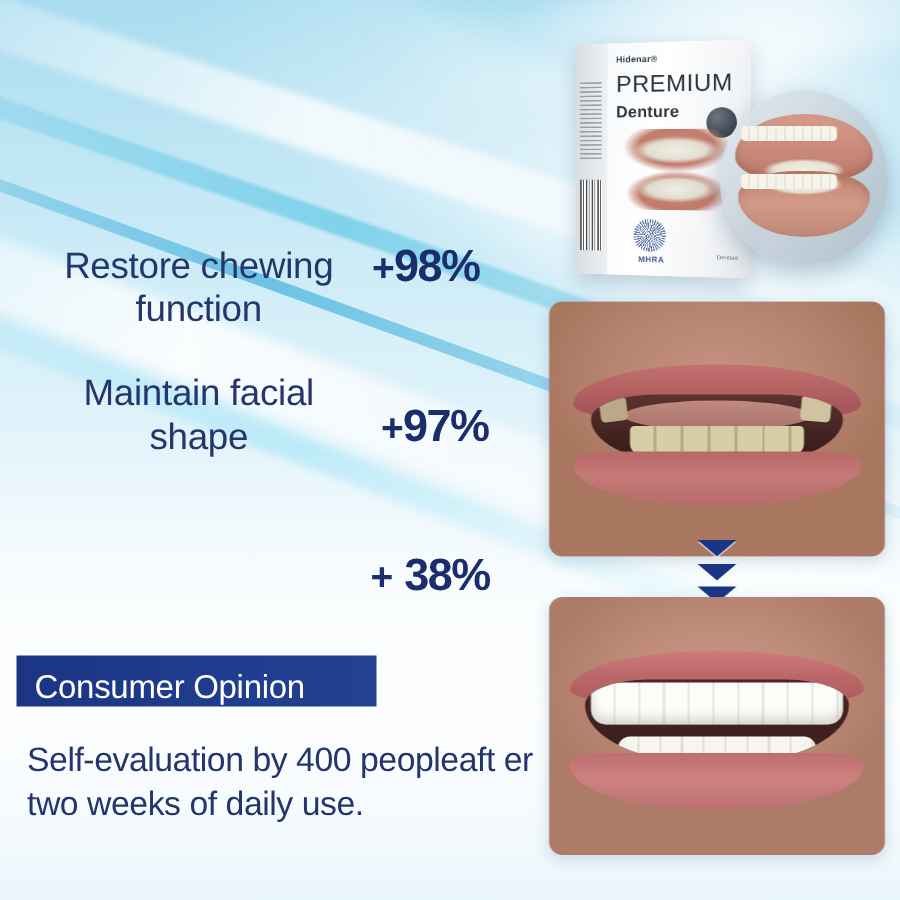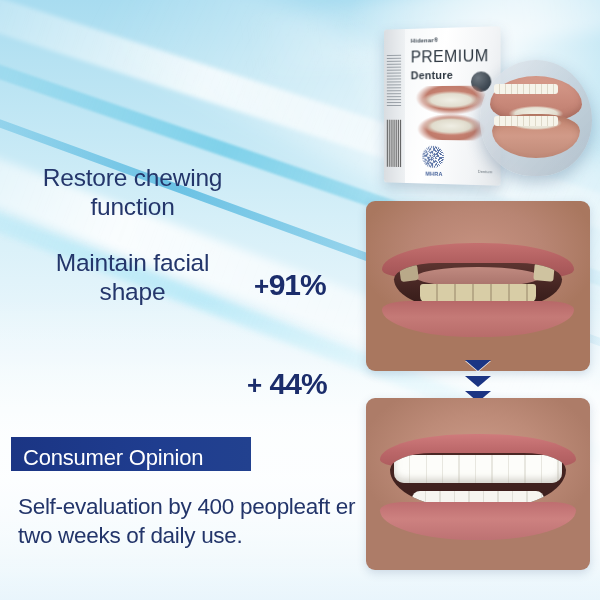--- a/index.html
+++ b/index.html
@@ -516,32 +516,35 @@
     <div class="swoosh sw7"></div>
     <div class="glow-tr"></div>
     <div class="fade-bottom"></div>
   </div>
 
 
   <div class="benefits">
 
     <div class="benefit-row row0">
       <div class="benefit-label">Restore chewing function</div>
+      <div class="benefit-value">
+        <span class="plus">+</span><span class="num">98%</span>
+      </div>
     </div>
 
     <div class="benefit-row row1">
       <div class="benefit-label">Maintain facial shape</div>
       <div class="benefit-value">
-        <span class="plus">+</span><span class="num">91%</span>
+        <span class="plus">+</span><span class="num">97%</span>
       </div>
     </div>
 
     <div class="benefit-row row2">
       <div class="benefit-value">
-        <span class="plus">+</span>&nbsp;<span class="num">44%</span>
+        <span class="plus">+</span>&nbsp;<span class="num">38%</span>
       </div>
     </div>
 
   </div>
 
   <div class="opinion-banner">
     <span>Consumer Opinion</span>
   </div>
   <div class="opinion-body">Self-evaluation by 400 peopleaft er two weeks of daily use.</div>
 

